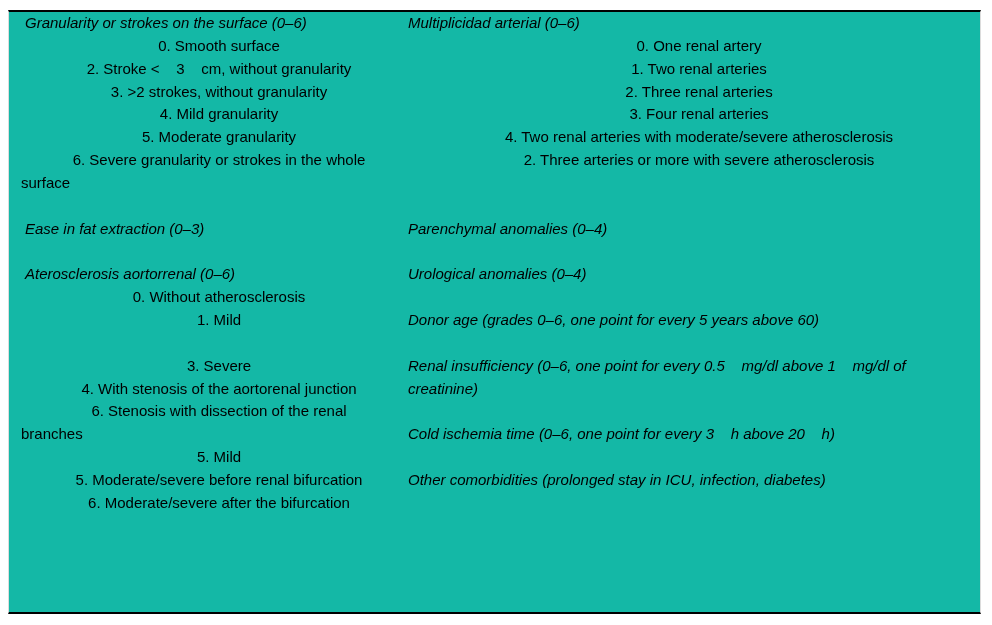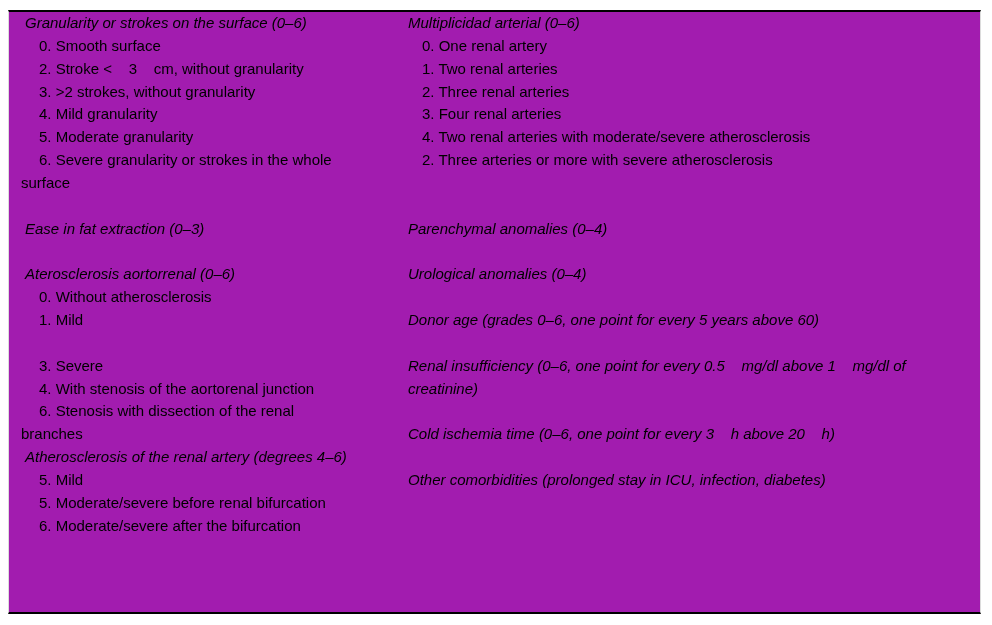--- a/index.html
+++ b/index.html
@@ -19,21 +19,21 @@
     position: absolute;
     left: 8px;
     top: 10px;
     width: 973px;
     height: 604px;
     box-sizing: border-box;
     border-top: 2px solid #000000;
     border-bottom: 2px solid #000000;
     border-left: 1px solid #dcdcdc;
     border-right: 1px solid #dcdcdc;
-    background: #a21caf;
+    background: #14b8a6;
   }
   .col {
     position: absolute;
     top: 0;
     font-size: 15px;
   }
   .col-left {
     left: 12px;
     width: 378px;
   }
@@ -45,20 +45,21 @@
     height: 22.85px;
     line-height: 22.85px;
     white-space: pre;
   }
   .line.heading {
     font-style: italic;
     padding-left: 4px;
   }
   .line.item {
     padding-left: 18px;
+    text-align: center;
   }
   .line.wrap {
     padding-left: 0;
   }
   .line.blank {
     padding-left: 0;
   }
 </style>
 </head>
 <body>
@@ -77,21 +78,20 @@
       <div class="line heading">Ease in fat extraction (0–3)</div>
       <div class="line blank"></div>
       <div class="line heading">Aterosclerosis aortorrenal (0–6)</div>
       <div class="line item">0. Without atherosclerosis</div>
       <div class="line item">1. Mild</div>
       <div class="line blank"></div>
       <div class="line item">3. Severe</div>
       <div class="line item">4. With stenosis of the aortorenal junction</div>
       <div class="line item">6. Stenosis with dissection of the renal</div>
       <div class="line wrap">branches</div>
-      <div class="line heading">Atherosclerosis of the renal artery (degrees 4–6)</div>
       <div class="line item">5. Mild</div>
       <div class="line item">5. Moderate/severe before renal bifurcation</div>
       <div class="line item">6. Moderate/severe after the bifurcation</div>
     </div>
   <div class="col col-right">
       <div class="line heading">Multiplicidad arterial (0–6)</div>
       <div class="line item">0. One renal artery</div>
       <div class="line item">1. Two renal arteries</div>
       <div class="line item">2. Three renal arteries</div>
       <div class="line item">3. Four renal arteries</div>

